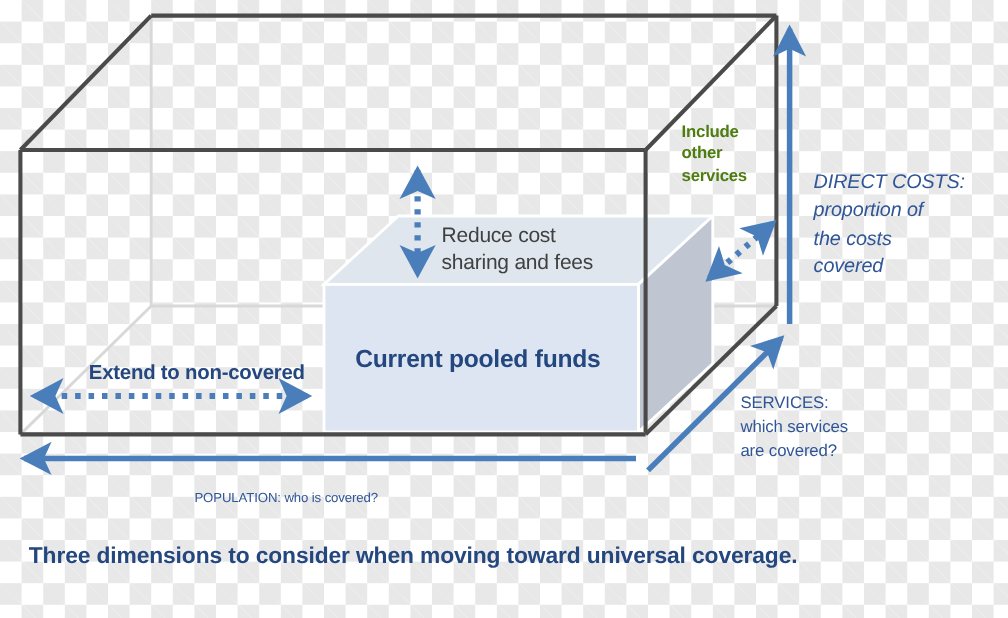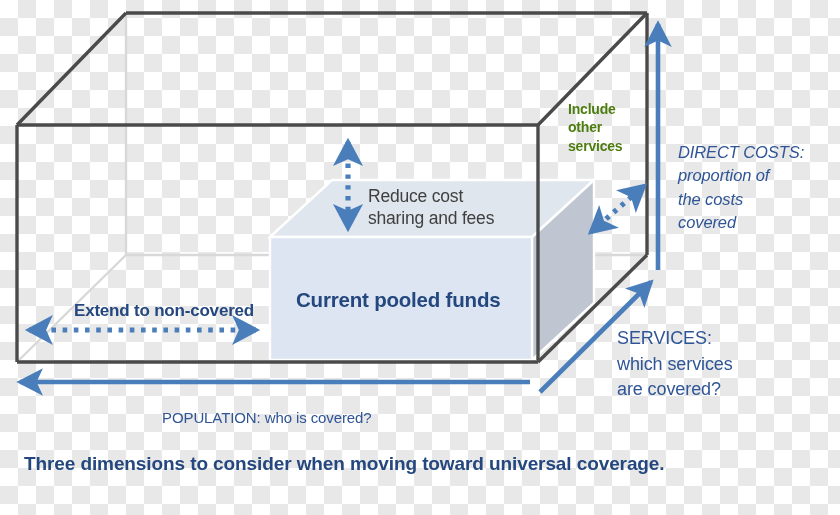--- a/index.html
+++ b/index.html
@@ -79,28 +79,28 @@
     left: 678px;
     top: 141px;
     font-size: 16.5px;
     line-height: 1.42;
     color: #2f5596;
     font-style: italic;
   }
   #label-services {
     left: 617px;
     top: 326px;
-    font-size: 18px;
+    font-size: 14px;
     line-height: 1.42;
     color: #2f5596;
   }
   #label-population {
     left: 162px;
     top: 409px;
-    font-size: 15px;
+    font-size: 11px;
     color: #2f5596;
     letter-spacing: -0.1px;
   }
   #caption {
     position: absolute;
     left: 24px;
     top: 453px;
     font-size: 19px;
     font-weight: bold;
     color: #23477e;

